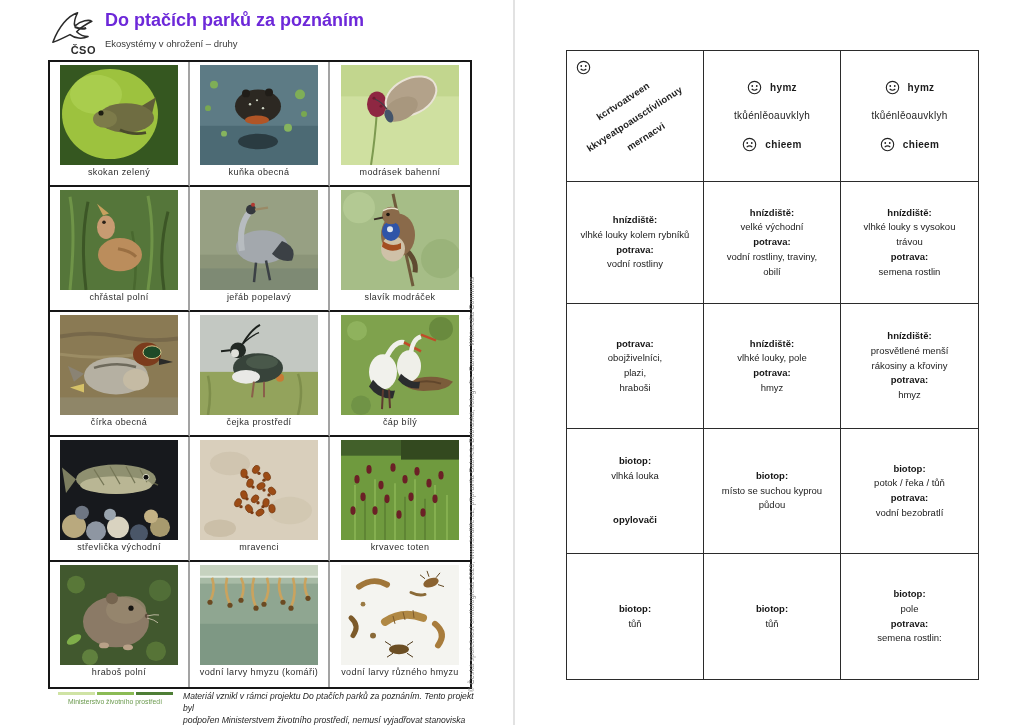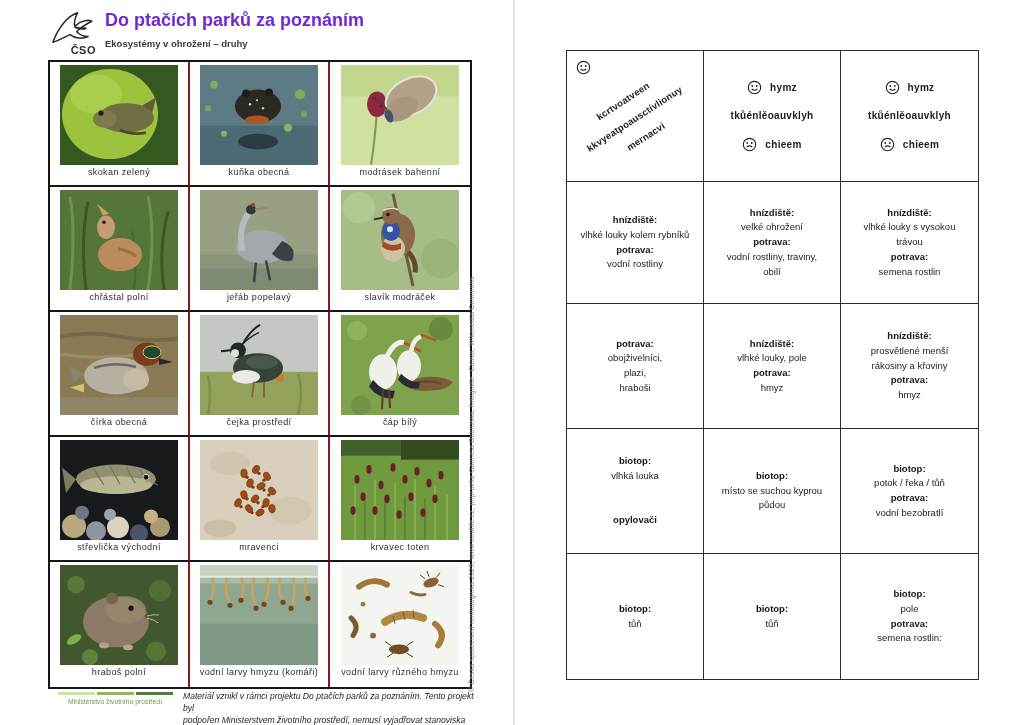--- a/index.html
+++ b/index.html
@@ -3,25 +3,25 @@
 <meta charset="utf-8">
 <style>
   html,body{margin:0;padding:0;background:#ffffff;}
   .canvas{position:relative;width:1024px;height:725px;background:#fff;overflow:hidden;
           font-family:"Liberation Sans",sans-serif;color:#222;}
   
   .page-divider{position:absolute;left:513px;top:0;width:2px;height:725px;background:#e2e2e2;}
   .cso-logo{position:absolute;left:40px;top:8px;width:56px;height:50px;text-align:right;}
   .cso-logo .txt{font-size:11px;font-weight:bold;color:#2b2b2b;letter-spacing:.5px;margin-top:-6px;}
   .page-title{position:absolute;left:105px;top:10px;font-size:18px;font-weight:bold;color:#6d28d9;}
-  .page-subtitle{position:absolute;left:105px;top:38px;font-size:9.5px;font-weight:bold;color:#3a3a3a;}
+  .page-subtitle{position:absolute;left:105px;top:38px;font-size:9.5px;font-weight:normal;color:#3a3a3a;}
   .photo-grid{position:absolute;left:48px;top:60px;display:grid;
               grid-template-columns:repeat(3,140px);grid-auto-rows:125px;
               border:2px solid #161616;}
-  .pcell{border-right:2px solid #7f1d1d;border-bottom:2px solid #161616;background:#fff;
+  .pcell{border-right:2px solid #a3a3a3;border-bottom:2px solid #161616;background:#fff;
          box-sizing:border-box;overflow:hidden;}
   .pcell:nth-child(3n){border-right:none;}
   .pcell:nth-child(n+13){border-bottom:none;}
   .ph{display:block;width:118px;height:100px;margin:3px auto 0;}
   .caption{font-size:9px;letter-spacing:.4px;color:#2d2d2d;text-align:center;margin-top:2px;}
   .copyright{position:absolute;left:468px;top:692px;width:510px;font-size:7px;color:#8a8a8a;
              white-space:nowrap;transform:rotate(-90deg);transform-origin:0 0;letter-spacing:.2px;}
   .ministry{position:absolute;left:55px;top:692px;width:120px;text-align:center;}
   .ministry .bars{display:flex;gap:2px;justify-content:center;}
   .ministry .bar{height:3px;width:37px;}
@@ -40,21 +40,21 @@
   .tcell:nth-child(3n){border-right:none;}
   .tcell:nth-child(n+13){border-bottom:none;}
   .tcell .b{font-weight:bold;color:#161616;}
   .tcell .gap{margin-top:29px;}
   .head1 .face{position:absolute;left:9px;top:9px;}
   .rot{transform:rotate(-33deg);font-weight:bold;font-size:9.5px;line-height:2.2;
        letter-spacing:.2px;color:#1c1c1c;margin-top:6px;white-space:nowrap;}
   .hrow{display:flex;align-items:center;gap:8px;justify-content:center;font-weight:bold;
         font-size:10px;letter-spacing:.3px;color:#1c1c1c;}
   .headx{gap:13px;}
-  .hmid{font-weight:bold;font-size:10px;letter-spacing:.3px;color:#1c1c1c;}
+  .hmid{font-weight:normal;font-size:10px;letter-spacing:.3px;color:#1c1c1c;}
 </style>
 </head>
 <body>
 
 <div class="canvas">
 
   <div class="page-divider"></div>
 
   <div class="cso-logo">
     <svg width="52" height="38" viewBox="0 0 52 40">
@@ -469,21 +469,21 @@
     </div>
 
     <div class="tcell">
       <div class="b">hnízdiště:</div>
       <div>vlhké louky kolem rybníků</div>
       <div class="b">potrava:</div>
       <div>vodní rostliny</div>
     </div>
     <div class="tcell">
       <div class="b">hnízdiště:</div>
-      <div>velké ohrožení</div>
+      <div>velké východní</div>
       <div class="b">potrava:</div>
       <div>vodní rostliny, traviny, obilí</div>
     </div>
     <div class="tcell">
       <div class="b">hnízdiště:</div>
       <div>vlhké louky s vysokou trávou</div>
       <div class="b">potrava:</div>
       <div>semena rostlin</div>
     </div>
 

